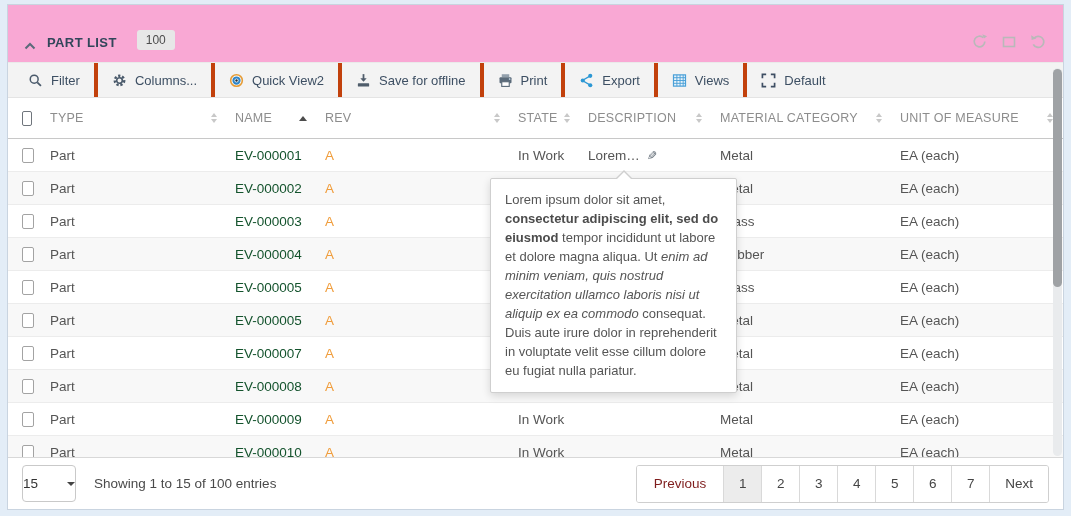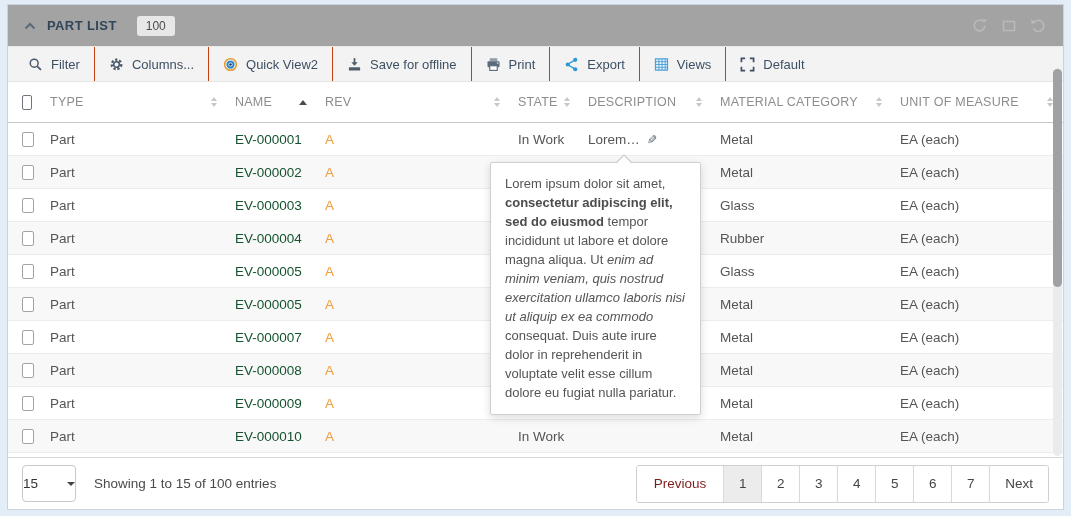--- a/index.html
+++ b/index.html
@@ -8,31 +8,31 @@
     background:#e3edf7;
     font-family:"Liberation Sans","DejaVu Sans",sans-serif;
     -webkit-font-smoothing:antialiased;
   }
   .panel{
     position:absolute;left:7px;top:4px;width:1057px;height:506px;
     background:#fff;border:1px solid #c9d4e0;box-sizing:border-box;
     display:flex;flex-direction:column;
   }
   
-  .titlebar{flex:0 0 33px;display:flex;align-items:center;padding:4px 16px;background:#a3a3a3}
+  .titlebar{flex:0 0 33px;display:flex;align-items:flex-end;padding:12px 16px;background:#f9a8d4}
   .collapse-btn{display:flex;align-items:center;cursor:pointer}
   .ptitle{font-size:13px;font-weight:bold;color:#32465a;margin-left:11px;letter-spacing:.03em}
   .badge{background:#e7e7e7;color:#4c4c4c;font-size:12px;padding:3px 9px;border-radius:3px;margin-left:20px}
   .tb-right{margin-left:auto;display:flex;gap:13px;align-items:center}
   .winicon{display:flex;align-items:center;cursor:pointer}
   .winicon svg{display:block}
   
   .toolbar{flex:0 0 34px;background:#f3f3f3;border-top:1px solid #eaeaea;border-bottom:1px solid #e4e4e4;display:flex;align-items:stretch;padding-left:6px}
   .tb-item{display:flex;align-items:center;gap:8px;padding:0 14px;font-size:13px;color:#3d4f63;cursor:pointer;white-space:nowrap}
-  .tb-item + .tb-item{border-left:1px solid #c2410c}
+  .tb-item + .tb-item{border-left:4px solid #c2410c}
   .tb-icon{display:flex;align-items:center}
   .tb-icon svg{width:15px;height:15px;display:block}
   
   .thead{flex:0 0 40px;display:flex;align-items:center;border-bottom:1px solid #c8c8c8;background:#fff}
   .hcell{display:flex;align-items:center;justify-content:space-between;height:100%;padding:0 10px 0 8px;box-sizing:border-box;font-size:12.5px;color:#8d8d8d;letter-spacing:.02em;cursor:pointer;white-space:nowrap;overflow:hidden}
   .c-check{flex:0 0 34px;box-sizing:border-box;padding-left:14px;display:flex;align-items:center}
   .c-type{flex:0 0 185px}.c-name{flex:0 0 90px}.c-rev{flex:0 0 193px}
   .c-state{flex:0 0 70px}.c-desc{flex:0 0 132px}.c-mc{flex:0 0 180px}.c-uom{flex:1 1 auto}
   .cb{width:13px;height:13px;border:1px solid #a3a3a3;border-radius:2px;background:#fff;display:inline-block;cursor:pointer}
   .thead .cb{border-color:#6f757c}
@@ -47,21 +47,21 @@
   .cell{padding:0 8px;box-sizing:border-box;white-space:nowrap;overflow:hidden;display:flex;align-items:center}
   .cell.c-check{padding-left:14px}
   .cell.c-rev{color:#f09d3c}
   .plink{color:#14532d;text-decoration:none;cursor:pointer}
   .pencil{margin-left:7px;font-size:12.5px;color:#5f6a74;display:inline-block;transform:scaleX(-1);cursor:pointer}
   
   .vscroll{position:absolute;right:1px;top:63px;bottom:53px;width:9px;background:#e9ebed;border-radius:5px}
   .vthumb{position:absolute;top:1px;left:0;width:9px;height:218px;background:#9fa2a5;border-radius:5px;cursor:pointer}
   
   .tooltip{
-    position:absolute;left:482px;top:39px;width:211px;box-sizing:border-box;z-index:6;
+    position:absolute;left:482px;top:39px;width:247px;box-sizing:border-box;z-index:6;
     background:#fff;border:1px solid #cfcfcf;border-radius:2px;
     box-shadow:0 3px 8px rgba(0,0,0,.14);
     padding:11px 14px 12px;font-size:13px;line-height:19px;color:#555;
   }
   .tooltip::before{content:"";position:absolute;top:-9px;left:124px;width:0;height:0;
     border-left:9px solid transparent;border-right:9px solid transparent;border-bottom:9px solid #cfcfcf}
   .tooltip::after{content:"";position:absolute;top:-7.5px;left:125px;width:0;height:0;
     border-left:8px solid transparent;border-right:8px solid transparent;border-bottom:8px solid #fff}
   .tooltip b{font-weight:bold;color:#4c4c4c}
   .tooltip i{font-style:italic}

